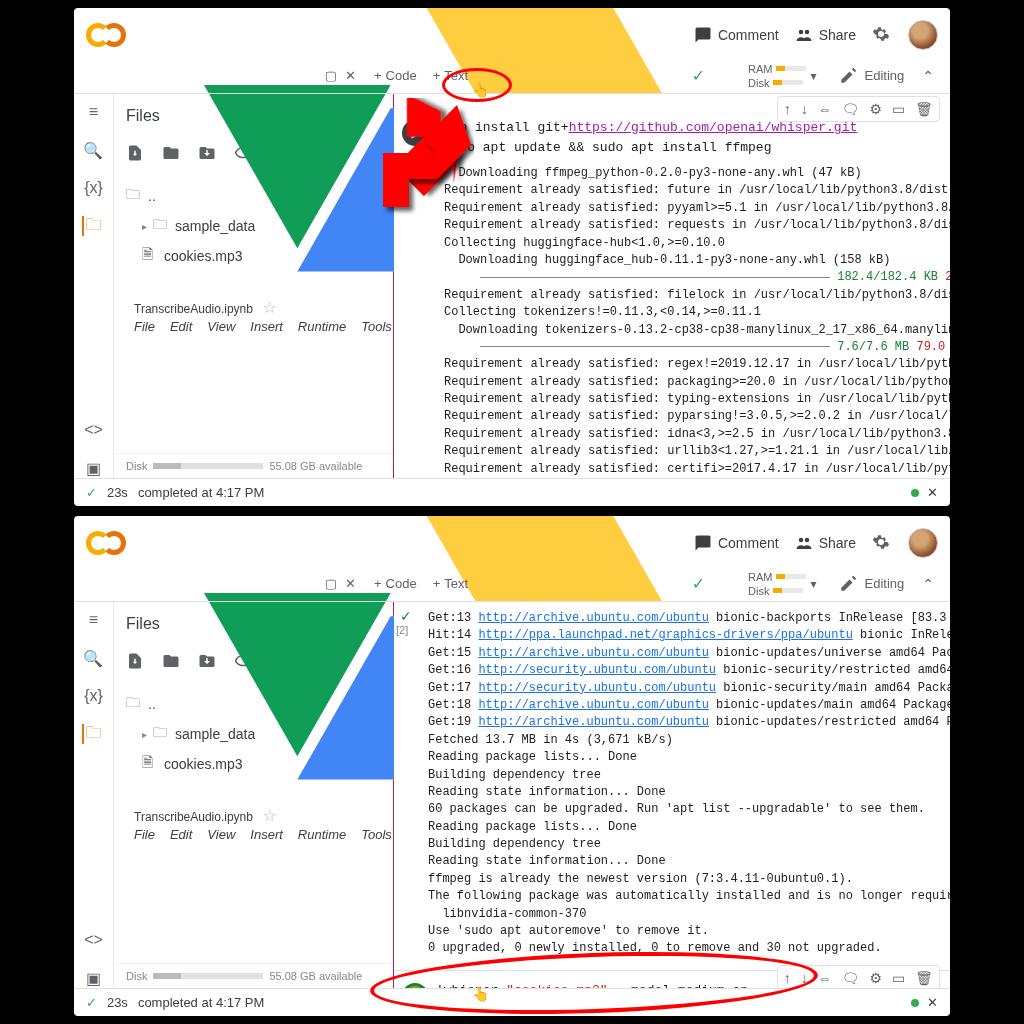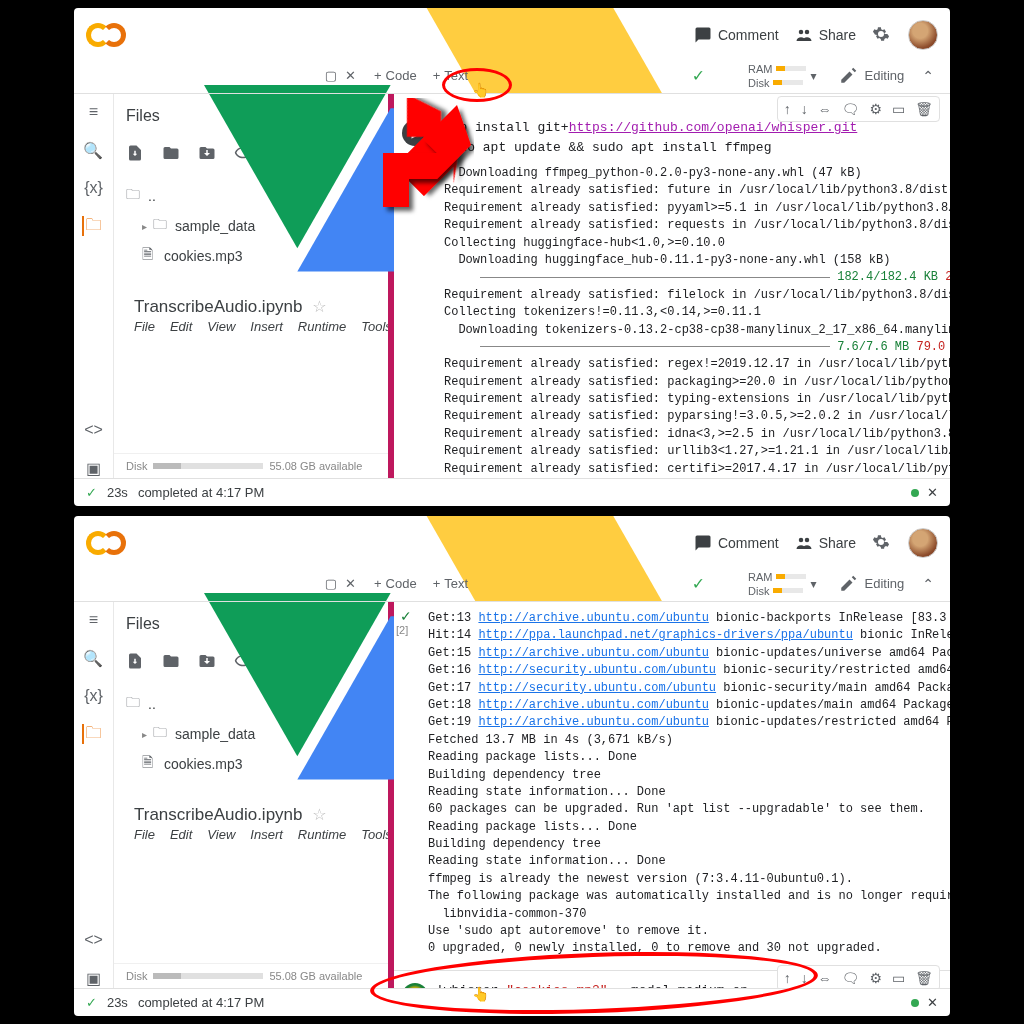--- a/index.html
+++ b/index.html
@@ -9,21 +9,21 @@
 .panel.bot { top: 516px; height: 500px; }
 
 .hdr { height: 50px; display: flex; align-items: center; padding: 4px 12px 0; border-bottom: 1px solid transparent; }
 .colab-logo { width: 40px; height: 24px; position: relative; margin-right: 8px; }
 .colab-logo::before, .colab-logo::after { content: ''; position: absolute; width: 14px; height: 14px; border: 5px solid #f9ab00; border-radius: 50%; top: 0; }
 .colab-logo::before { left: 0; border-right-color: transparent; }
 .colab-logo::after { right: 0; border-left-color: transparent; border-color: #e8710a; border-left-color: transparent;}
 .drive-ico { width: 18px; height: 16px; margin-right: 6px; position: relative; }
 .drive-ico svg { width: 100%; height: 100%; }
 .title-block { flex: 1; }
-.nb-title { font-size: 17px; color: #3c4043; display: inline; }
+.nb-title { font-size: 12px; color: #3c4043; display: inline; }
 .star { color: #bbb; margin-left: 6px; font-size: 16px; }
 .menubar { display: flex; gap: 15px; font-size: 13px; color: #3c4043; margin-top: 2px; }
 .menubar span { cursor: pointer; font-style: italic; }
 .menubar .saved { color: #888; text-decoration: underline; }
 .hdr-right { display: flex; align-items: center; gap: 16px; }
 .hbtn { display: flex; align-items: center; gap: 6px; color: #3c4043; font-size: 14px; cursor: pointer; }
 .gear { width: 20px; height: 20px; color: #5f6368; }
 .avatar { width: 30px; height: 30px; border-radius: 50%; background: radial-gradient(circle at 40% 35%, #d4a574 30%, #8b4a2a 70%); border: 1px solid #ccc; }
 
 .toolbar { height: 36px; border-bottom: 1px solid #e0e0e0; display: flex; align-items: center; padding: 0 8px; position: relative; }
@@ -38,21 +38,21 @@
 .bar::before { content: ''; display: block; height: 100%; width: 30%; background: #f9ab00; }
 .edit-pill { display: flex; align-items: center; gap: 8px; color: #5f6368; font-size: 13px; padding: 4px 10px; margin-left: 8px; }
 .chev-up { color: #5f6368; padding: 0 8px; font-size: 14px; }
 .chev-dn { margin: 0 4px; color: #5f6368; font-size: 12px; }
 
 .body { display: flex; height: calc(100% - 86px - 28px); }
 .left-rail { width: 40px; background: #fff; border-right: 1px solid #e8e8e8; display: flex; flex-direction: column; align-items: center; padding-top: 8px; gap: 18px; color: #5f6368; }
 .left-rail .active { border-left: 2px solid #e8710a; padding-left: 2px; margin-left: -4px; color: #e8710a; }
 .rail-ico { width: 20px; height: 20px; display: flex; align-items: center; justify-content: center; font-size: 16px; cursor: pointer; }
 
-.files-panel { width: 280px; border-right: 6px solid #be185d; display: flex; flex-direction: column; justify-content: flex-end; }
+.files-panel { width: 280px; border-right: 1px solid #be185d; display: flex; flex-direction: column; justify-content: flex-end; }
 .files-hdr { height: 44px; display: flex; align-items: center; padding: 0 12px; font-size: 16px; color: #3c4043; }
 .files-tools { display: flex; gap: 18px; padding: 6px 12px 10px; color: #5f6368; font-size: 18px; }
 .files-tools span { cursor: pointer; }
 .file-tree { padding: 4px 12px; font-size: 14px; color: #3c4043; flex: 1; }
 .file-tree .node { display: flex; align-items: center; gap: 6px; padding: 3px 0; cursor: pointer; }
 .file-tree .indent { margin-left: 16px; }
 .fico { width: 16px; font-size: 14px; color: #5f6368; }
 .files-ftr { padding: 6px 12px; font-size: 11px; color: #888; display: flex; align-items: center; gap: 6px; border-top: 1px solid #f0f0f0; }
 .disk-bar { width: 110px; height: 6px; background: #e0e0e0; }
 .disk-bar::before { content: ''; display: block; width: 25%; height: 100%; background: #bbb; }

